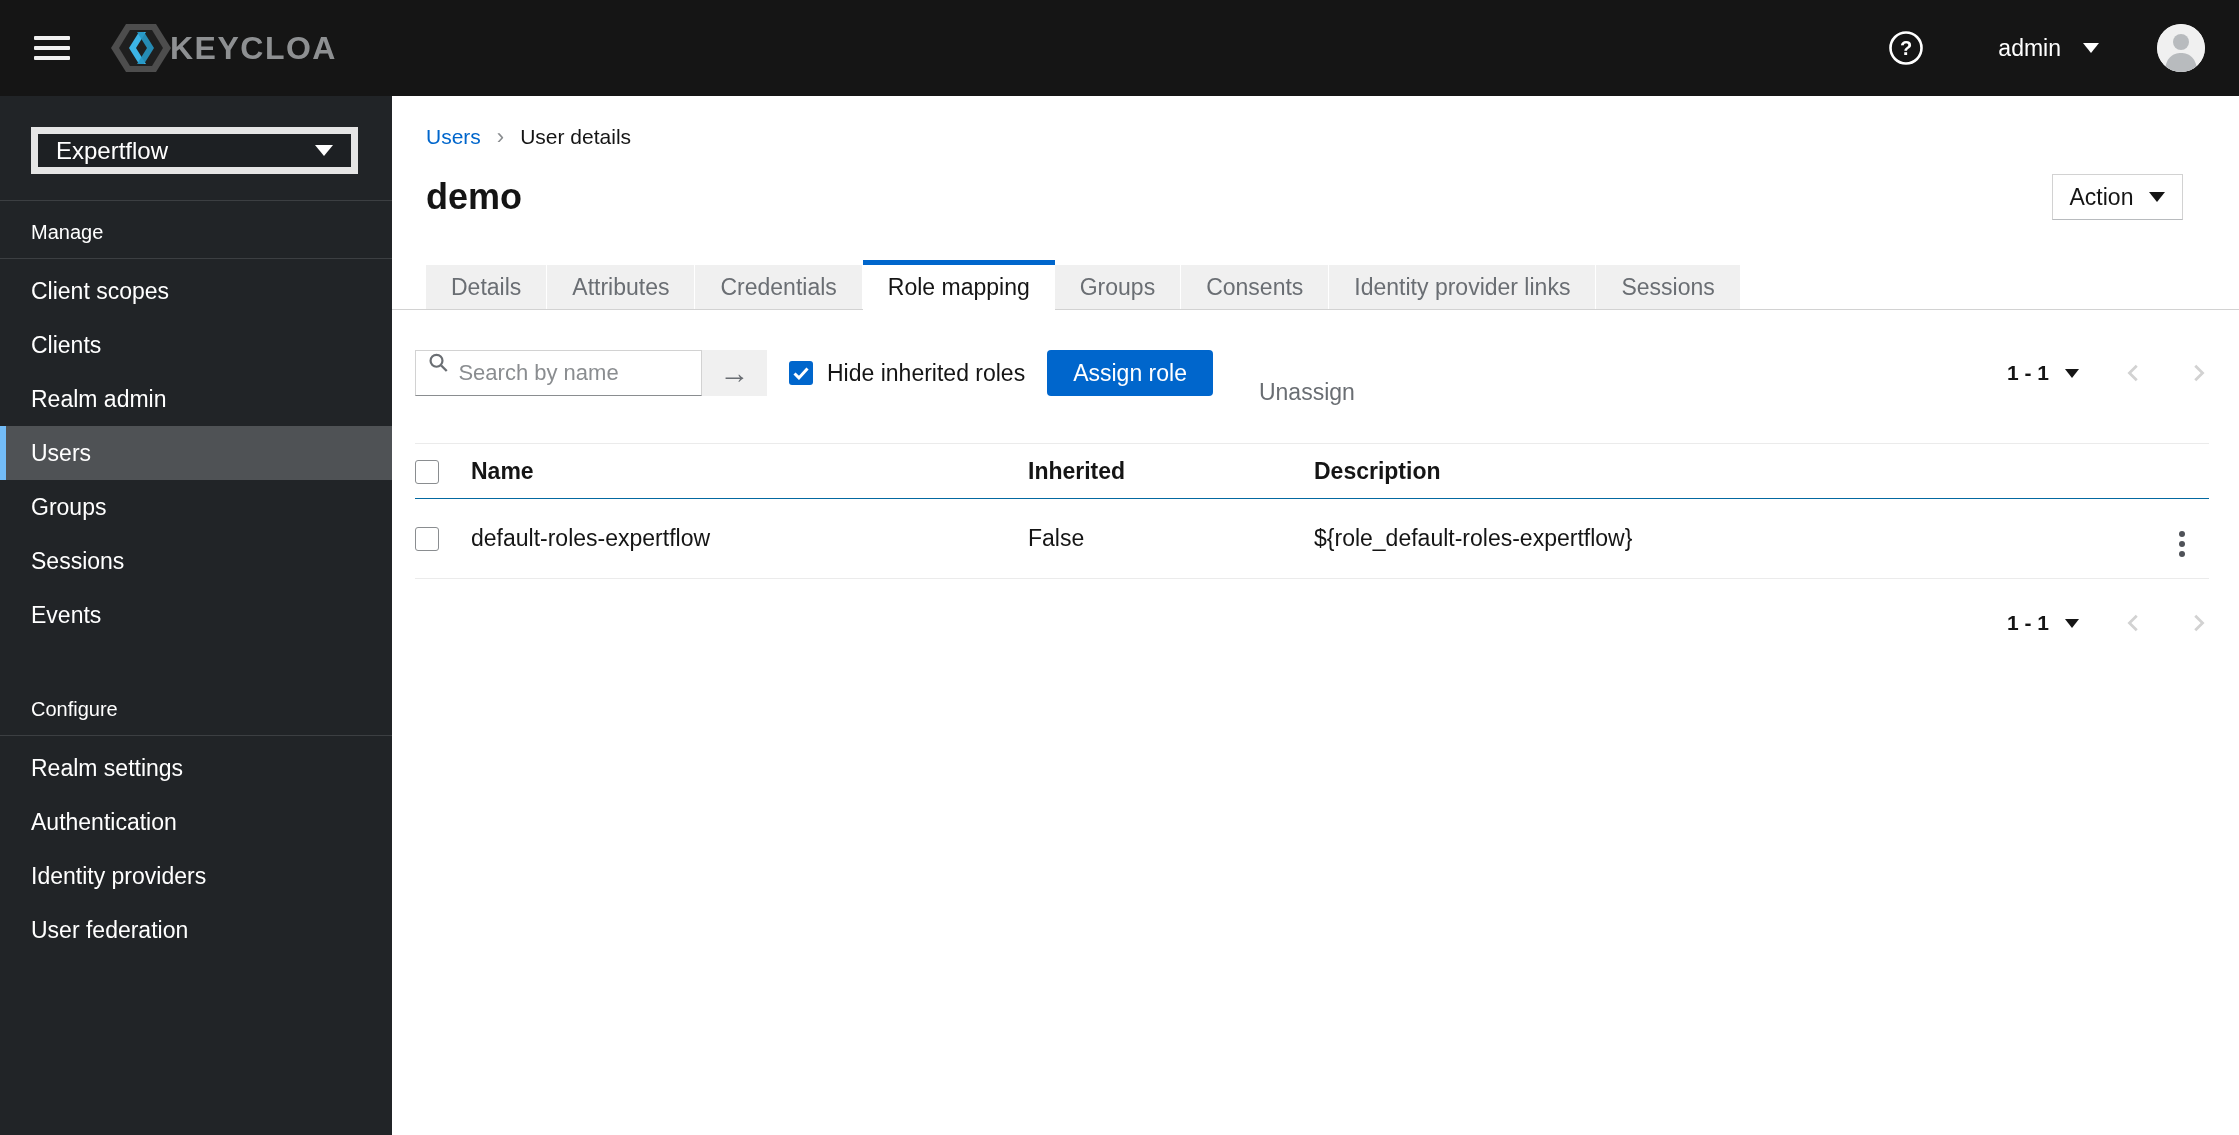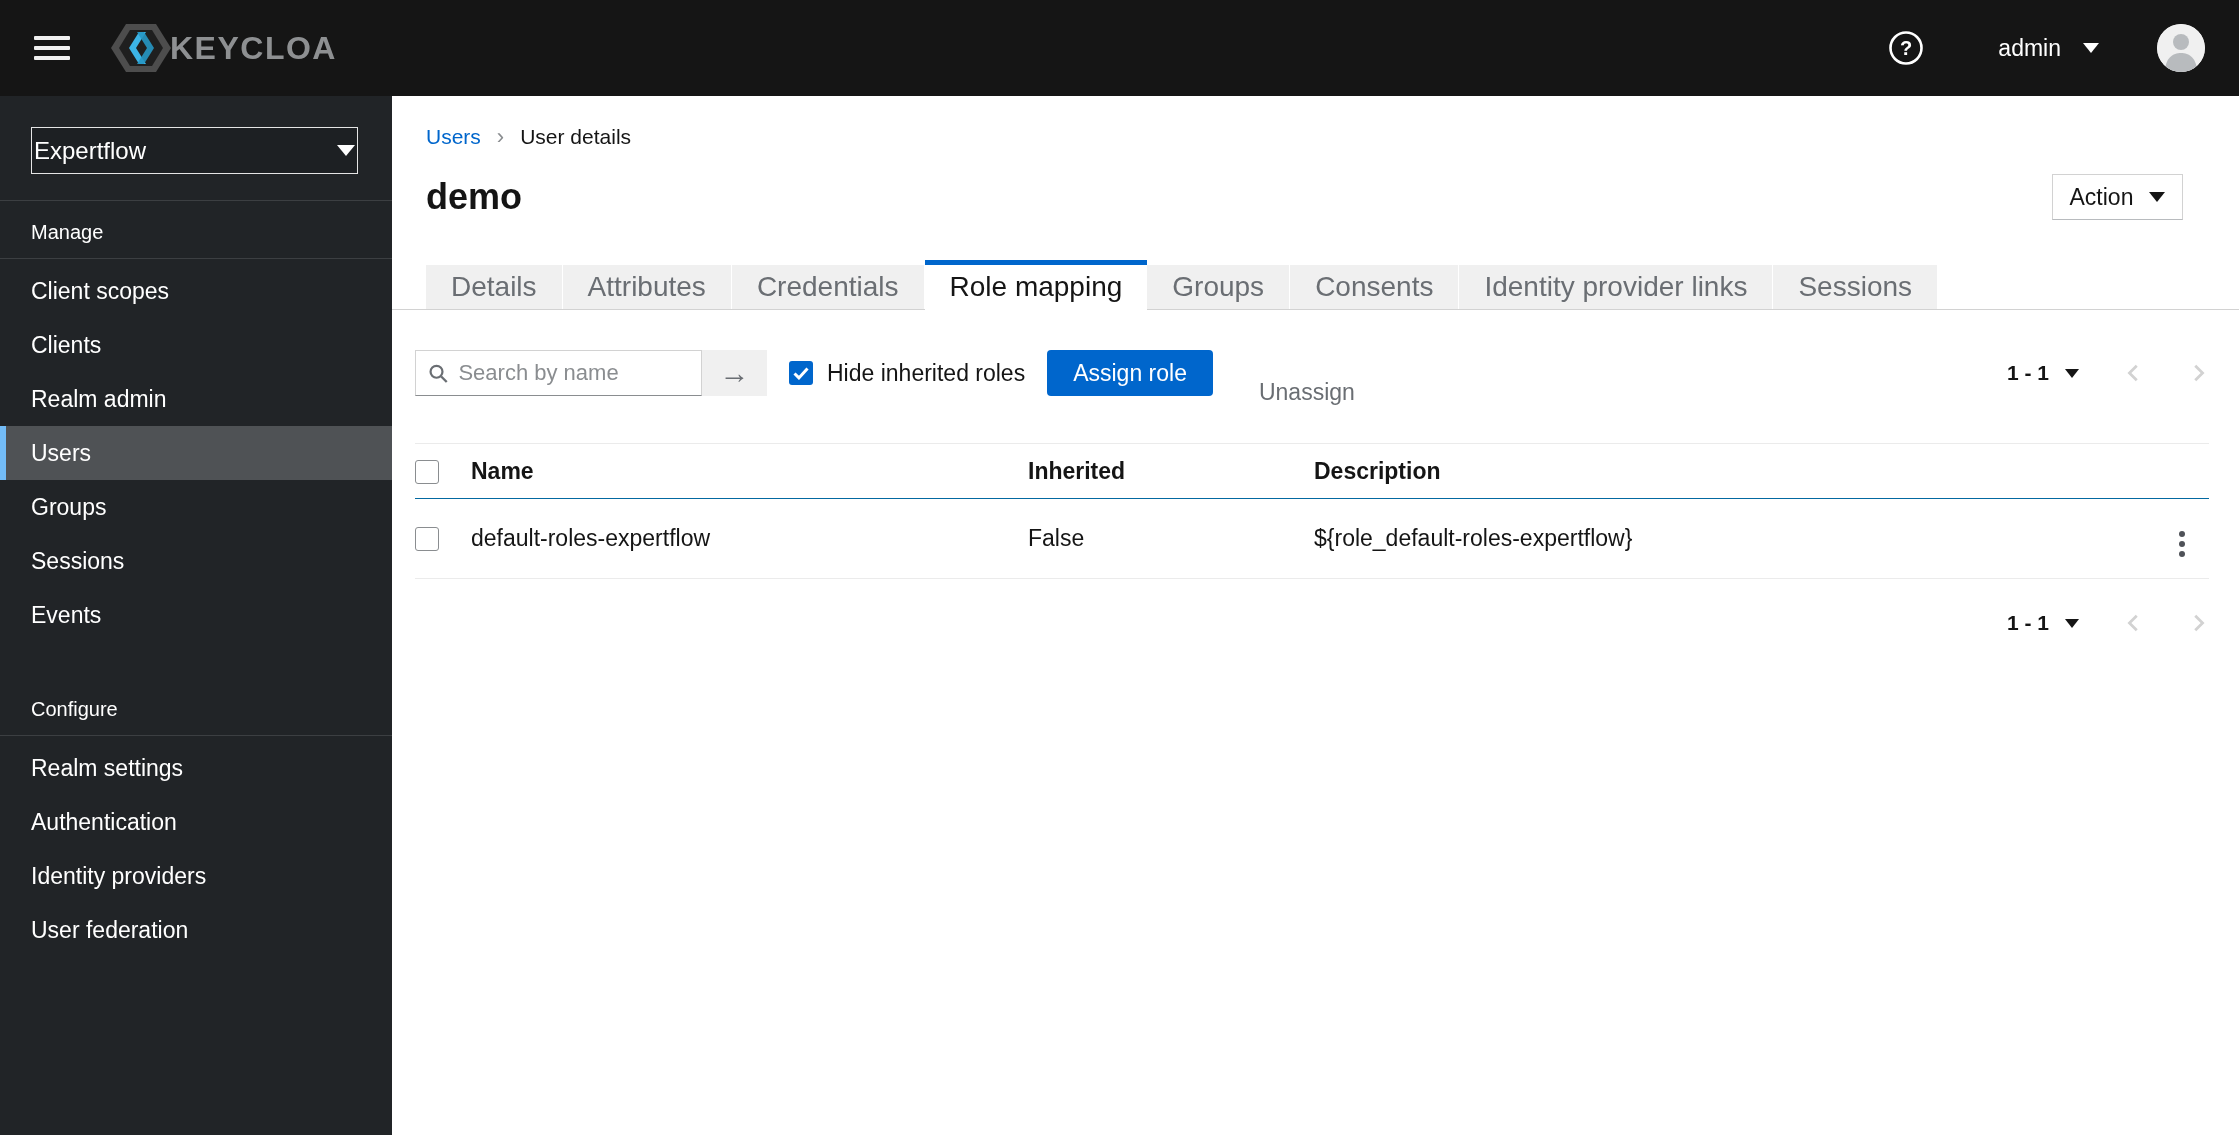--- a/index.html
+++ b/index.html
@@ -25,23 +25,23 @@
   .user-name { color: #ffffff; font-size: 23px; }
   .caret-down { width: 0; height: 0; border-left: 8px solid transparent; border-right: 8px solid transparent; border-top: 10px solid #ffffff; margin-left: 22px; }
   .avatar { width: 48px; height: 48px; border-radius: 50%; background: #f0f0f0; margin-right: 34px; overflow: hidden; cursor: pointer; }
 
   
   .sidebar {
     position: absolute; top: 96px; left: 0; bottom: 0; width: 392px;
     background: #212427; z-index: 10;
   }
   .realm-select {
-    margin: 31px 34px 0 31px; height: 47px; border: 1px solid #e5e5e5;
+    margin: 31px 34px 0 31px; height: 47px; border: 7px solid #e5e5e5;
     display: flex; align-items: center; justify-content: space-between;
-    padding: 0 2px; color: #ffffff; font-size: 24px; cursor: pointer; background: #1d2023;
+    padding: 0 18px; color: #ffffff; font-size: 24px; cursor: pointer; background: #1d2023;
   }
   .realm-caret { width: 0; height: 0; border-left: 9px solid transparent; border-right: 9px solid transparent; border-top: 11px solid #ffffff; }
   .side-divider { border: none; border-top: 1px solid #3c3f42; margin-top: 26px; }
   .nav-section-title { color: #ffffff; font-size: 20px; padding: 20px 0 14px 31px; }
   .nav-section-title.hdr-divided { border-bottom: 1px solid #3c3f42; }
   .nav-list { list-style: none; padding-top: 5px; }
   .nav-item {
     height: 54px; display: flex; align-items: center;
     padding-left: 31px; color: #ffffff; font-size: 23px; cursor: pointer;
   }
@@ -63,34 +63,34 @@
   .action-btn {
     width: 131px; height: 46px; background: #ffffff; border: 1px solid #d2d2d2; border-bottom-color: #b8bbbe;
     display: flex; align-items: center; justify-content: center; gap: 16px;
     font-size: 23px; color: #151515; cursor: pointer; font-family: "Liberation Sans", sans-serif;
   }
   .action-caret { width: 0; height: 0; border-left: 8px solid transparent; border-right: 8px solid transparent; border-top: 10px solid #151515; }
 
   .tabs-row { margin-top: 40px; padding-left: 34px; display: flex; align-items: flex-end; border-bottom: 1px solid #d2d2d2; }
   .tab {
     height: 44px; padding: 0 25px; background: #f0f0f0; color: #6a6e73;
-    display: flex; align-items: center; font-size: 28px; border-right: 1px solid #ffffff; cursor: pointer;
+    display: flex; align-items: center; font-size: 23px; border-right: 1px solid #ffffff; cursor: pointer;
   }
   .tab.active {
     height: 49px; background: #ffffff; color: #151515;
     border-top: 5px solid #0066cc; border-right: none;
     box-shadow: 0 1px 0 0 #ffffff; position: relative; z-index: 1;
   }
 
   
   .toolbar { display: flex; align-items: center; padding: 30px 30px 26px 23px; }
   .search-group { display: flex; height: 46px; }
   .search-box {
     width: 287px; background: #ffffff; border: 1px solid #d2d2d2; border-bottom-color: #8a8d90;
-    display: flex; align-items: center; padding-left: 12px;
+    display: flex; padding-left: 12px;
   }
   .search-box input {
     border: none; outline: none; width: 100%; font-size: 22px; color: #151515;
     margin-left: 10px; font-family: "Liberation Sans", sans-serif; background: transparent;
   }
   .search-box input::placeholder { color: #8a8d90; opacity: 1; }
   .search-submit {
     width: 65px; background: #f0f0f0; border: none; display: flex; align-items: center; justify-content: center;
     font-size: 30px; color: #6a6e73; cursor: pointer; font-family: "Liberation Sans", sans-serif;
   }

